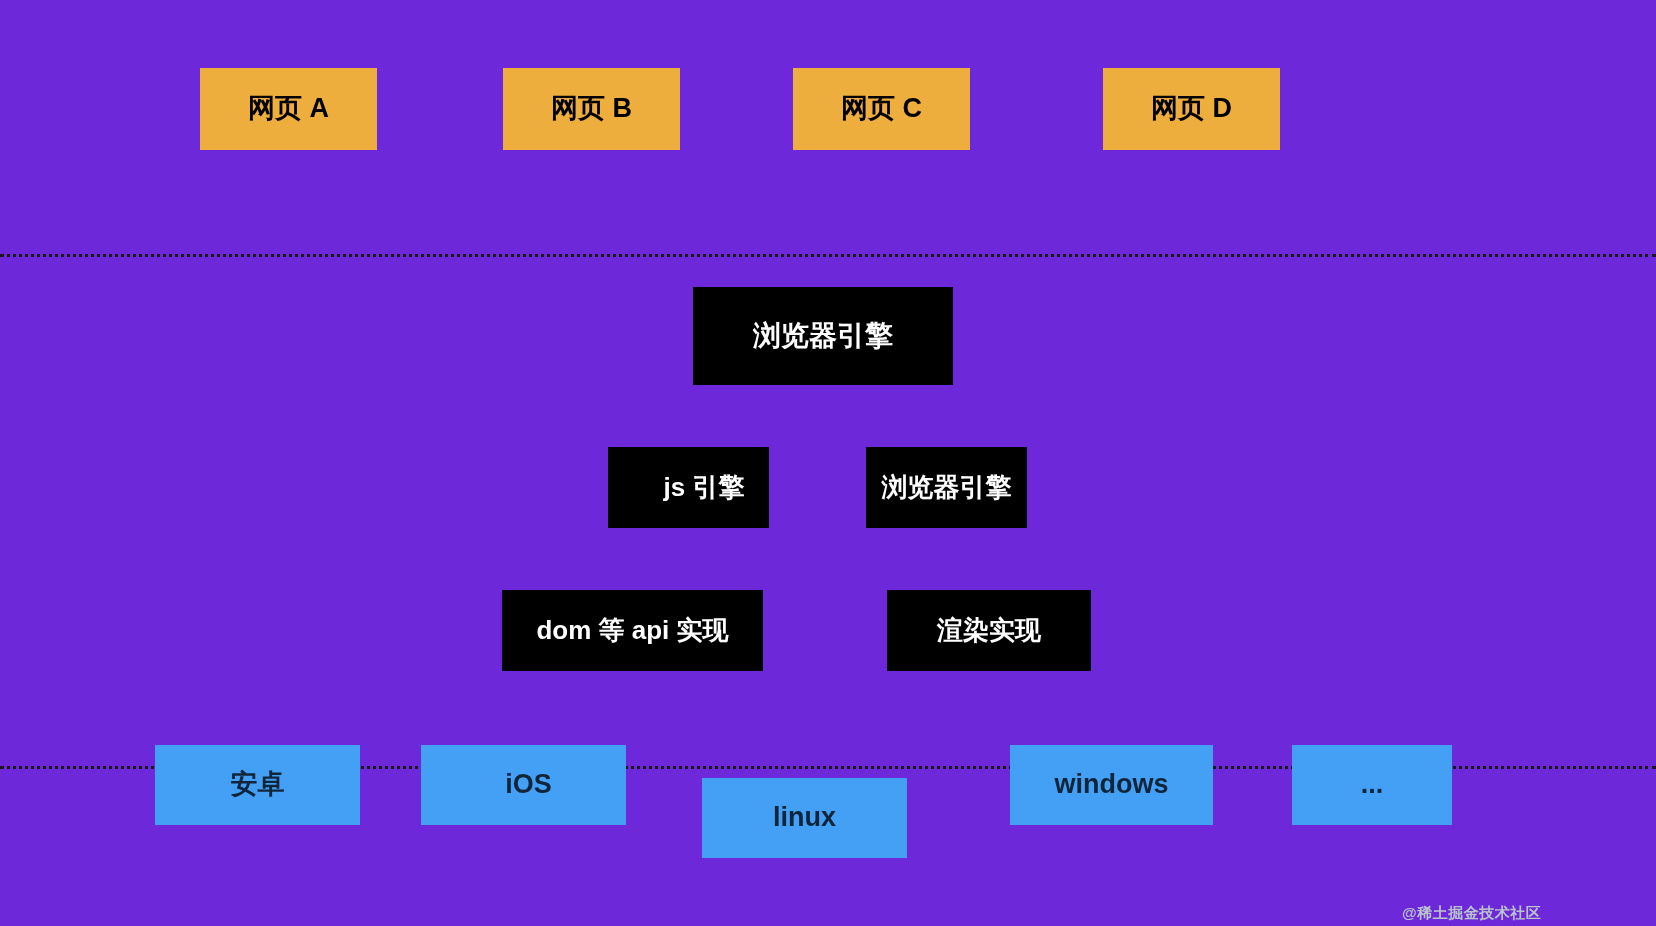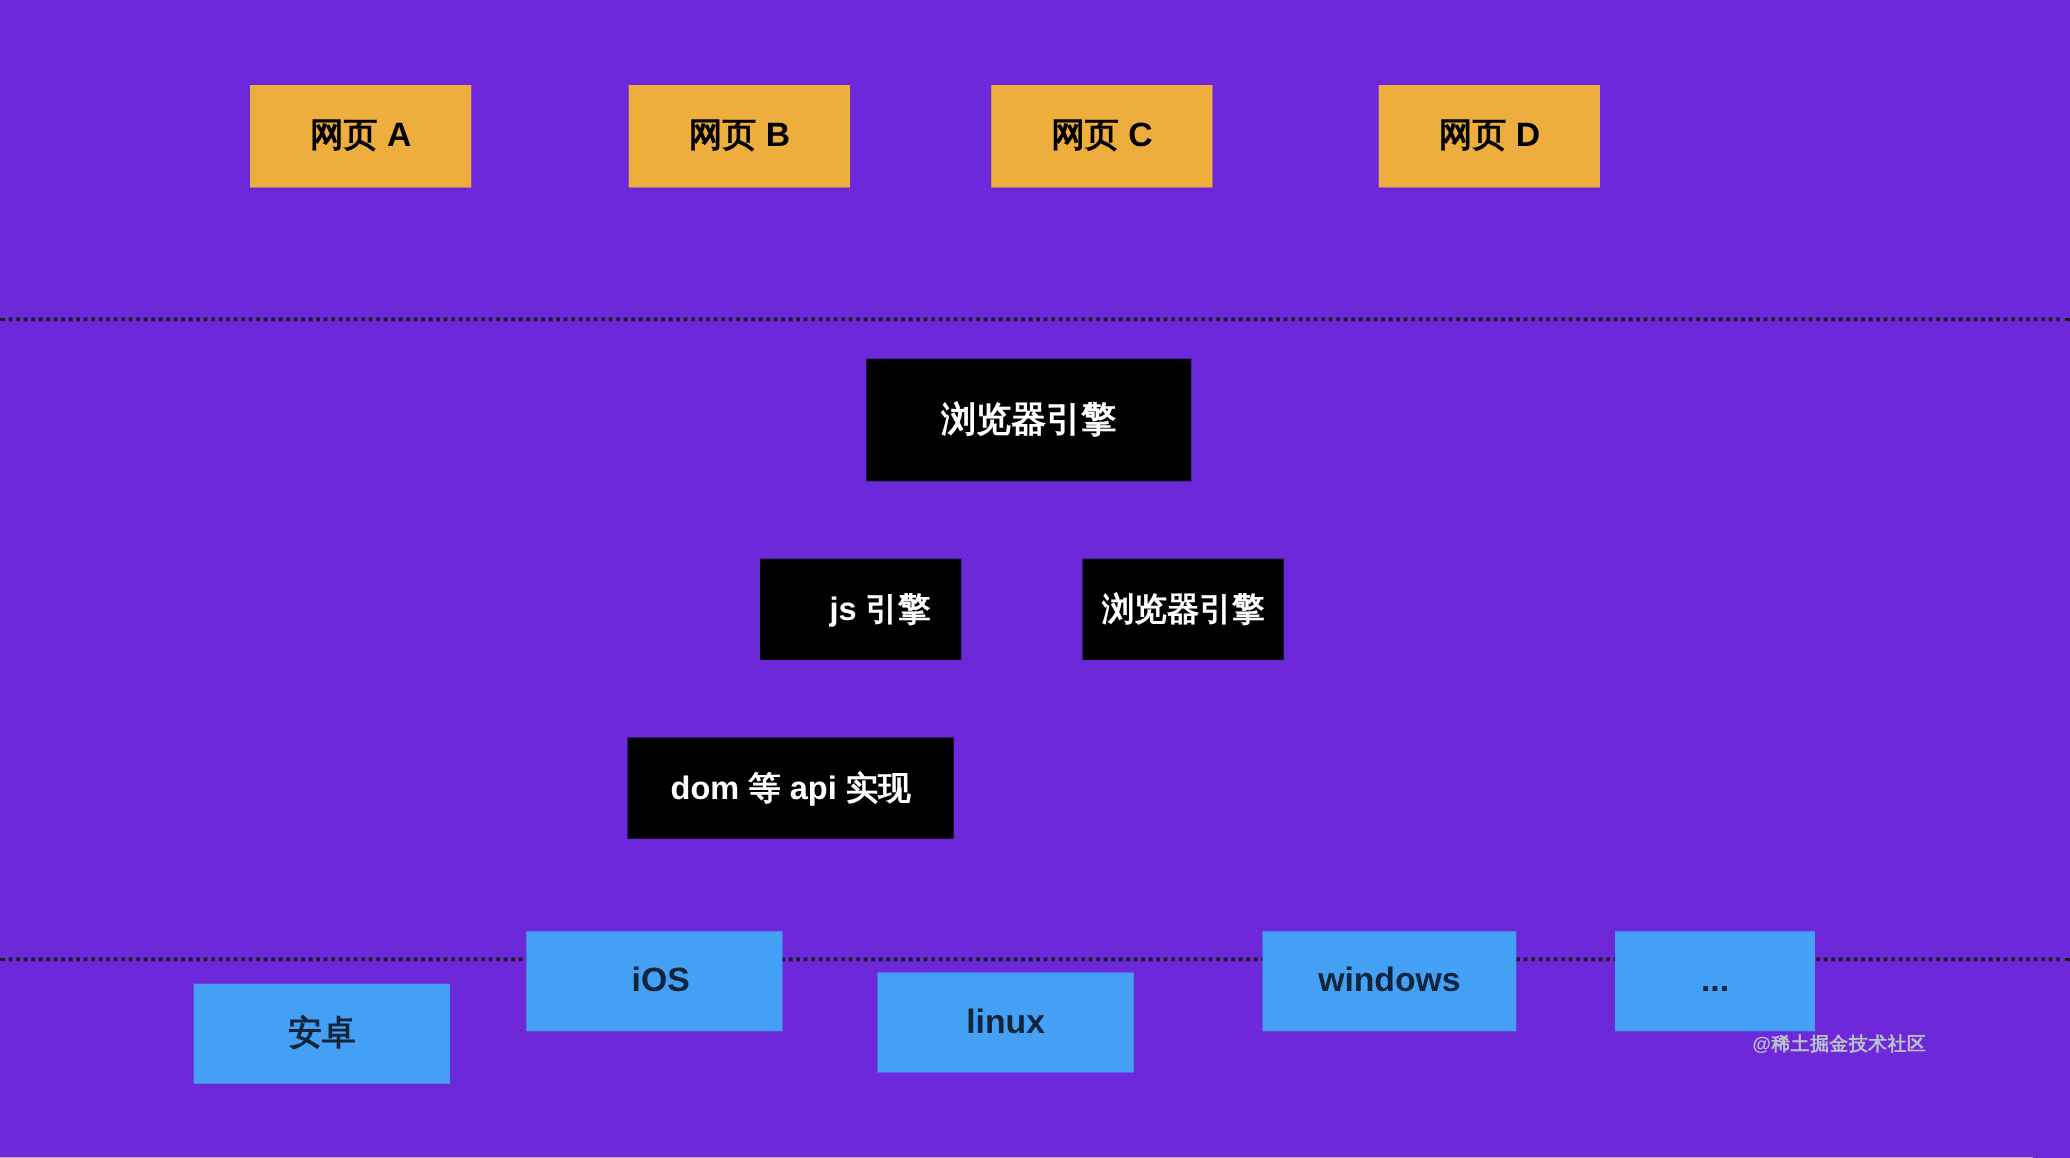--- a/index.html
+++ b/index.html
@@ -87,34 +87,37 @@
   <div class="box box-engine" style="left: 608px; top: 447px; width: 161px; height: 81px; font-size: 26px; background: rgb(0, 0, 0); color: rgb(255, 255, 255); padding-left: 31px;">
     <span>js 引擎</span>
   </div>
   <div class="box box-engine" style="left: 866px; top: 447px; width: 161px; height: 81px; font-size: 26px; background: rgb(0, 0, 0); color: rgb(255, 255, 255);">
     <span>浏览器引擎</span>
   </div>
 
   <div class="box box-engine" style="left: 502px; top: 590px; width: 261px; height: 81px; font-size: 26px; background: rgb(0, 0, 0); color: rgb(255, 255, 255);">
     <span>dom 等 api 实现</span>
   </div>
+  <div class="box box-engine" style="left: 887px; top: 590px; width: 204px; height: 81px; font-size: 26px; background: rgb(0, 0, 0); color: rgb(255, 255, 255);">
+    <span>渲染实现</span>
+  </div>
 
   <div class="divider" style="top: 766px; border-top-color: rgb(26, 26, 26);"></div>
 
-  <div class="box box-os" style="left: 155px; top: 745px; width: 205px; height: 80px; background: rgb(67, 160, 245); margin-top: 42px;">
+  <div class="box box-os" style="left: 155px; top: 745px; width: 205px; height: 80px; background: rgb(67, 160, 245);">
     <span>安卓</span>
   </div>
   <div class="box box-os" style="left: 421px; top: 745px; width: 205px; height: 80px; background: rgb(67, 160, 245); padding-left: 10px;">
     <span>iOS</span>
   </div>
   <div class="box box-os" style="left: 702px; top: 745px; width: 205px; height: 80px; background: rgb(67, 160, 245); margin-top: 33px;">
     <span>linux</span>
   </div>
   <div class="box box-os" style="left: 1010px; top: 745px; width: 203px; height: 80px; background: rgb(67, 160, 245);">
     <span>windows</span>
   </div>
   <div class="box box-os" style="left: 1292px; top: 745px; width: 160px; height: 80px; background: rgb(67, 160, 245);">
     <span>...</span>
   </div>
 
-  <div class="watermark" style="left: 1402px; top: 826px; color: rgb(185, 195, 204);">@稀土掘金技术社区</div>
+  <div class="watermark" style="left: 1402px; top: 904px; color: rgb(185, 195, 204);">@稀土掘金技术社区</div>
 
 </div>
 
 </body></html>

